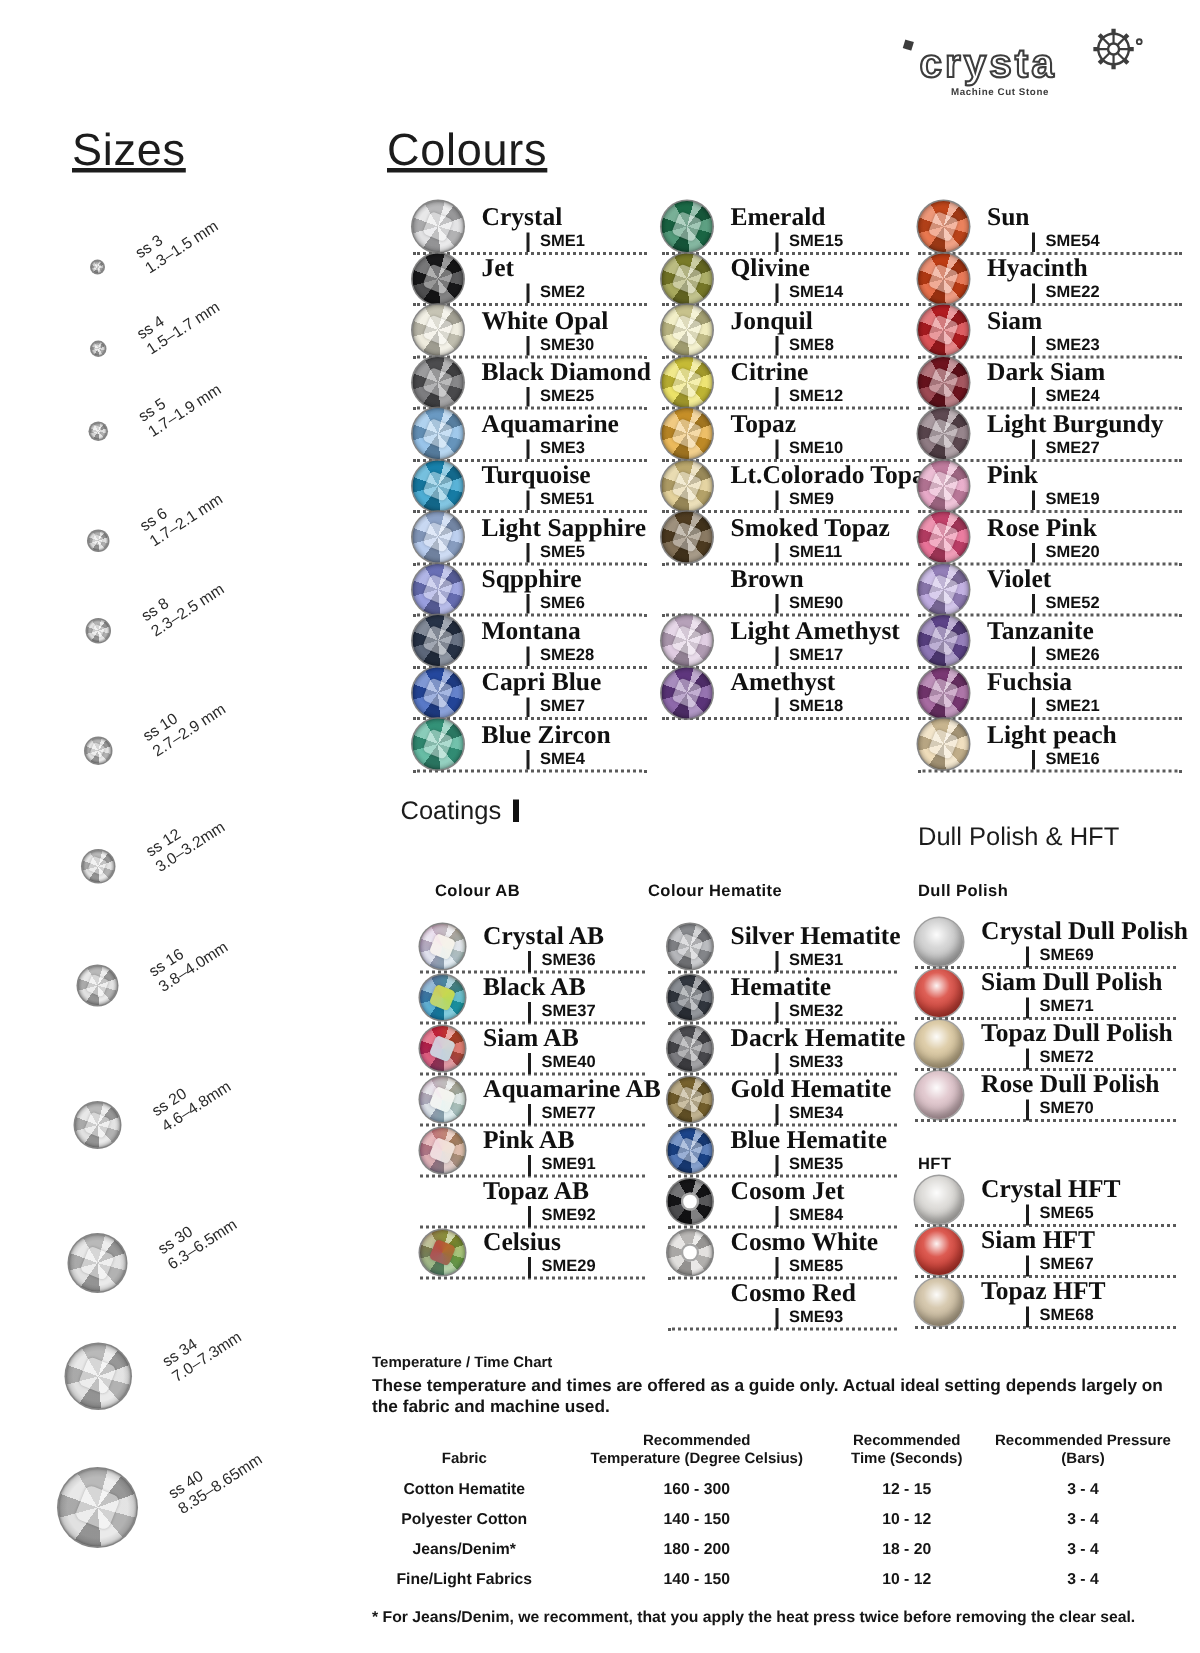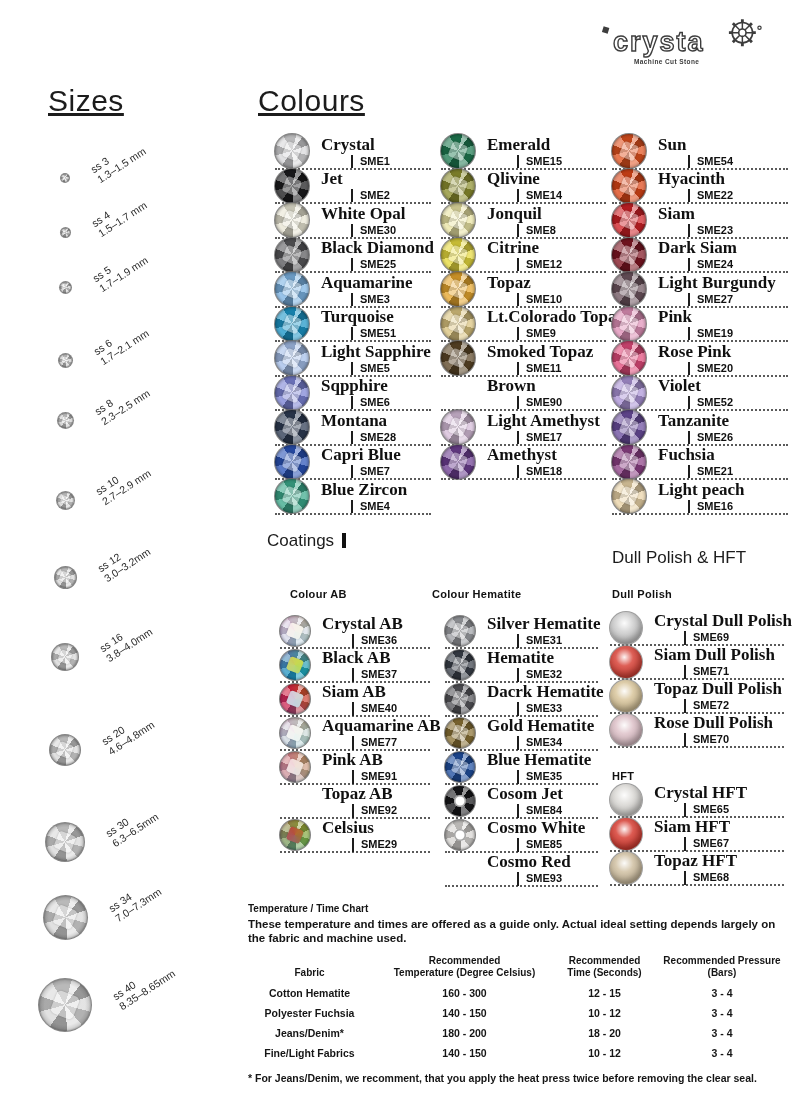--- a/index.html
+++ b/index.html
@@ -615,21 +615,21 @@
         <div>Time (Seconds)</div>
       </div>
       <div class="tt-h">
         <div>Recommended Pressure</div>
         <div>(Bars)</div>
       </div>
       <div class="tt-c">Cotton Hematite</div>
       <div class="tt-c">160 - 300</div>
       <div class="tt-c">12 - 15</div>
       <div class="tt-c">3 - 4</div>
-      <div class="tt-c">Polyester Fuchsia</div>
+      <div class="tt-c">Polyester Cotton</div>
       <div class="tt-c">140 - 150</div>
       <div class="tt-c">10 - 12</div>
       <div class="tt-c">3 - 4</div>
       <div class="tt-c">Jeans/Denim*</div>
       <div class="tt-c">180 - 200</div>
       <div class="tt-c">18 - 20</div>
       <div class="tt-c">3 - 4</div>
       <div class="tt-c">Fine/Light Fabrics</div>
       <div class="tt-c">140 - 150</div>
       <div class="tt-c">10 - 12</div>

